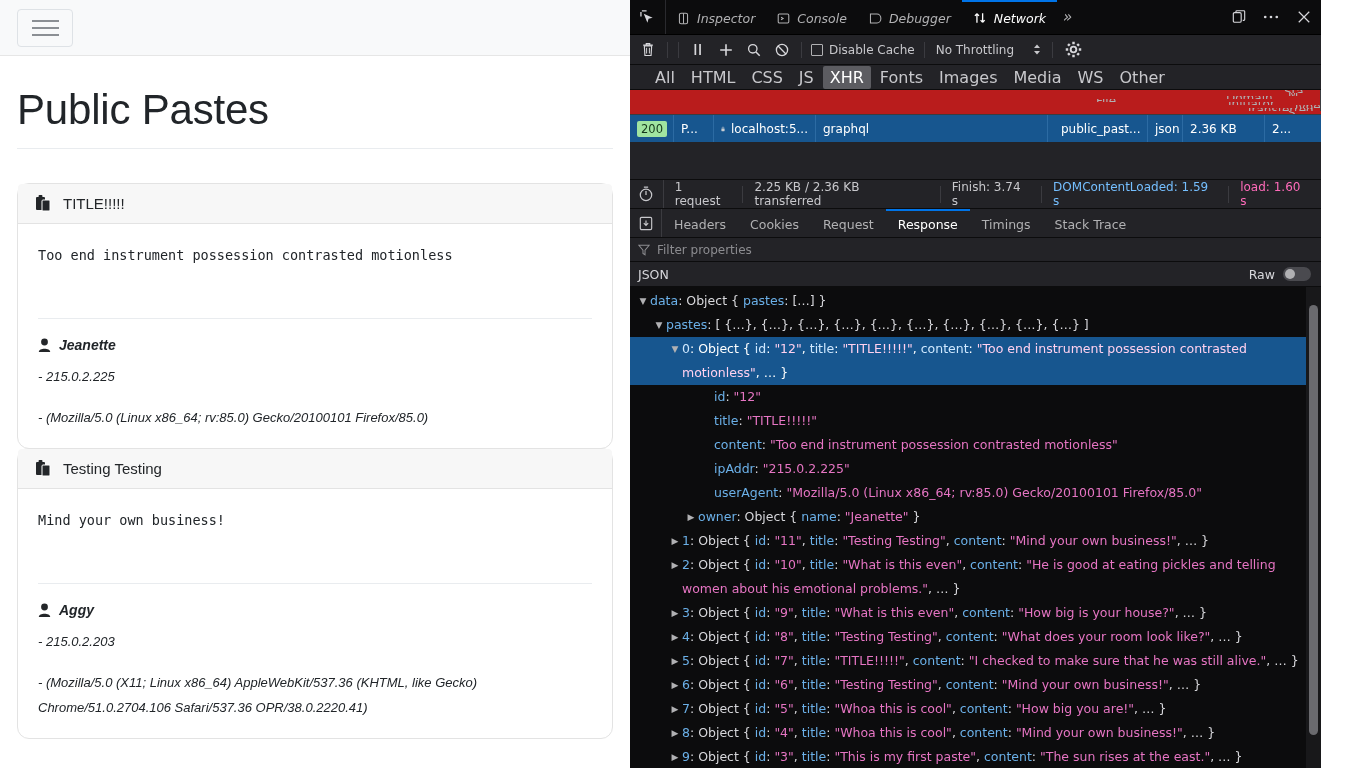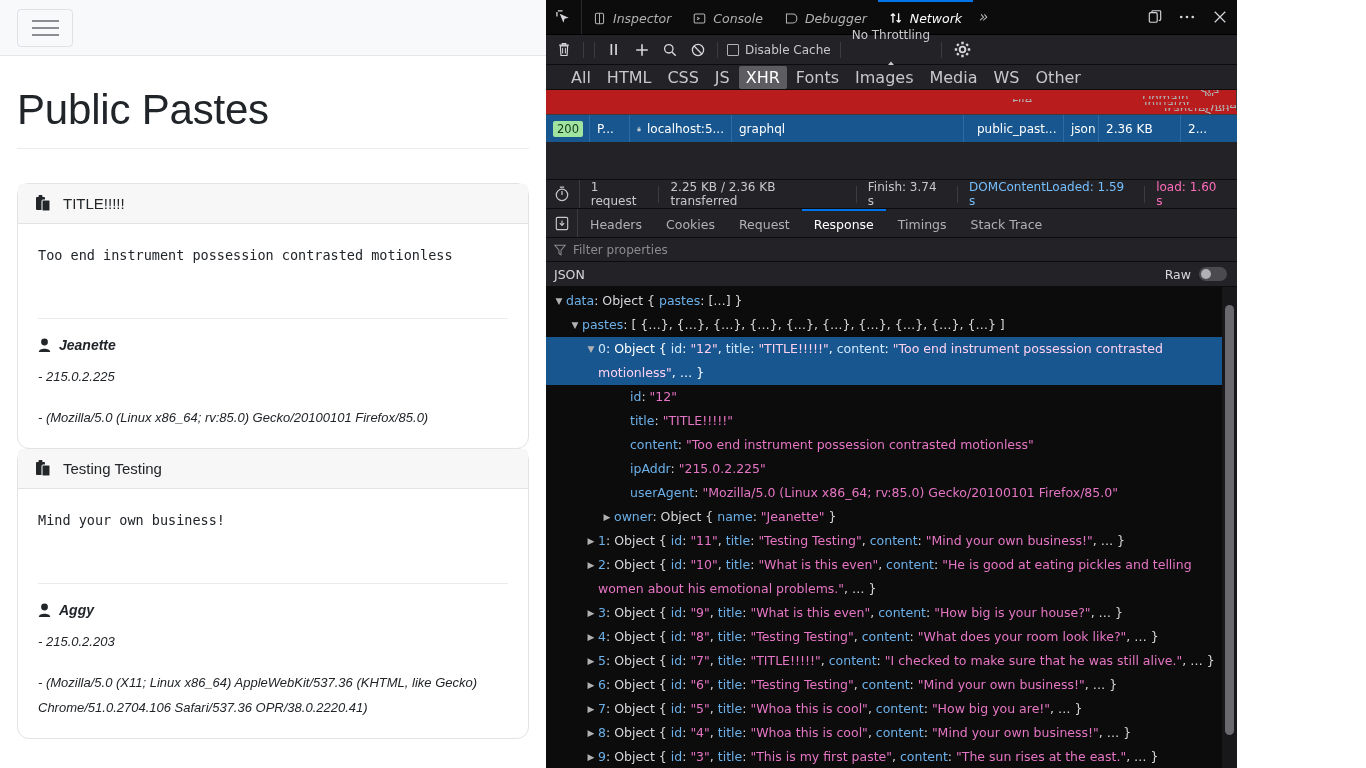--- a/index.html
+++ b/index.html
@@ -9,21 +9,21 @@
     width: 1366px; height: 768px;
     overflow: hidden;
     background: #ffffff;
     font-family: "Liberation Sans", sans-serif;
   }
 
   #root { position: relative; width: 1366px; height: 768px; display: flex; }
 
   
   .page {
-    width: 546px; height: 768px;
+    width: 630px; height: 768px;
     background: #ffffff;
     overflow: hidden;
     position: relative;
   }
   .navbar {
     height: 56px;
     background: #f8f9fa;
     border-bottom: 1px solid #e6e6e6;
     display: flex; align-items: center;
     padding-left: 17px;
@@ -147,21 +147,21 @@
   .nt-sep { width:1px; height:16px; background:#3b3b40; margin:0 5px; }
   .nt-filter {
     flex: 1 1 auto; display:flex; align-items:center; gap:7px;
     height: 22px; padding: 0 6px;
     color: #8c8c90; font-size: 12px;
   }
   .nt-check {
     display:flex; align-items:center; gap:6px; color:#c8c8cc; font-size:12px; cursor:pointer; padding: 0 4px;
   }
   .nt-check .box { width:12px; height:12px; border:1px solid #b1b1b3; background:#232327; border-radius:1px; }
-  .nt-throttle { display:flex; align-items:center; gap:19px; color:#c8c8cc; font-size:12px; padding:0 6px; cursor:pointer;flex-direction:column;}
+  .nt-throttle { display:flex; align-items:center; gap:19px; color:#c8c8cc; font-size:12px; padding:0 6px; cursor:pointer;}
 
   
   .net-types {
     height: 25px; background:#232327;
     display:flex; align-items:center; gap:2px; padding-left: 18px;
     border-bottom: 1px solid #0c0c0d;
     flex: 0 0 auto;
   }
   .type-pill {
     padding: 2px 7px; border-radius: 2px; color:#c8c8cc; font-size:16px; cursor:pointer;

